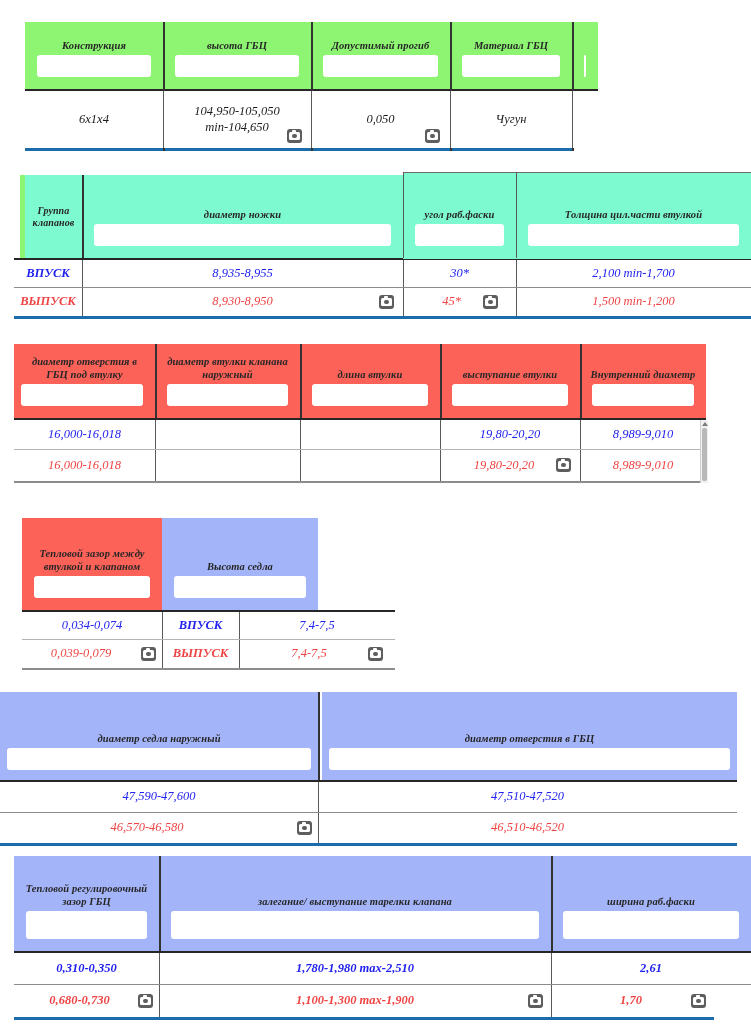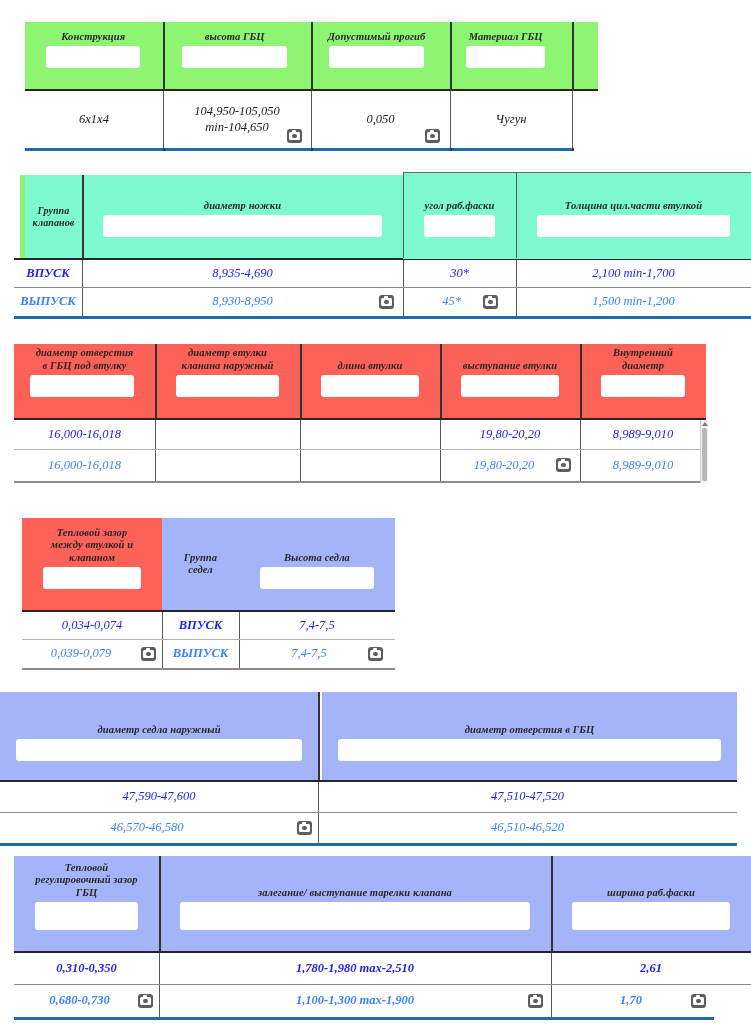--- a/index.html
+++ b/index.html
@@ -9,21 +9,21 @@
     -webkit-font-smoothing:antialiased;
   }
   .sheet{position:absolute;left:0;top:0;width:751px;height:1024px;}
 
   
   .tbl{position:absolute;box-sizing:border-box;}
   .hdr{display:flex;align-items:stretch;box-sizing:border-box;}
   .hcell{
     box-sizing:border-box;position:relative;
     display:flex;flex-direction:column;justify-content:flex-end;align-items:center;
-    padding:16px;overflow:hidden;
+    padding:7px;overflow:hidden;
   }
   .hlabel{
     font-style:italic;font-weight:bold;color:#262626;
     text-align:center;line-height:1.18;padding:0 3px;
     font-size:10.5px;letter-spacing:.1px;
   }
   .hbox{
     background:#ffffff;border-radius:3px;margin:3px 5px 5px 5px;
     height:22px;flex:none;align-self:stretch;
   }
@@ -36,21 +36,21 @@
 
   .row{display:flex;align-items:stretch;background:#fff;}
   .cell{
     box-sizing:border-box;position:relative;
     display:flex;align-items:center;justify-content:center;
     font-style:italic;font-size:12.5px;line-height:1.25;text-align:center;
     padding:2px 4px;
   }
   .cell.two-line{flex-direction:column;justify-content:center;}
   .blue{color:#2222ee;}
-  .red{color:#3b82f6;}
+  .red{color:#ef4444;}
   .dark{color:#1a1a1a;}
   .bold{font-weight:bold;}
 
   .vline{position:absolute;top:0;bottom:0;width:1px;background:#595959;}
   .vline.dark2{width:2px;background:#333;}
 
   
   .cam{
     position:absolute;width:15px;height:14px;border-radius:3px;
     background:#5e5e5e;display:flex;align-items:center;justify-content:center;
@@ -167,21 +167,21 @@
       </div>
     </div>
     <div class="rowsep-dark"></div>
 
     <div class="row" style="height:27px;position:relative;">
       <div class="cell blue bold" style="width:68px;">
         <span>ВПУСК</span>
       </div>
       <div class="vline" style="left:68px;"></div>
       <div class="cell blue" style="width:321px;">
-        <span>8,935-4,690</span>
+        <span>8,935-8,955</span>
       </div>
       <div class="vline" style="left:389px;"></div>
       <div class="cell blue" style="width:113px;">
         <span>30*</span>
       </div>
       <div class="vline" style="left:502px;"></div>
       <div class="cell blue" style="width:235px;">
         <span>2,100 min-1,700</span>
       </div>
     </div>
@@ -299,23 +299,20 @@
     </div>
   </div>
 
   <div class="tbl" style="left:22px;top:518px;width:373px;">
     <div class="hdr" style="height:92px;position:relative;">
       <div class="hcell" style="width:140px;background:#fc6258;">
         <div class="hlabel">Тепловой зазор между втулкой и клапаном</div>
         <div class="hbox"></div>
       </div>
       <div class="vline dark2" style="left:140px;"></div>
-      <div class="hcell" style="width:77px;background:#a4b4f9;justify-content:center;">
-        <div class="hlabel">Группа седел</div>
-      </div>
       <div class="vline" style="left:217px;"></div>
       <div class="hcell" style="width:156px;background:#a4b4f9;">
         <div class="hlabel">Высота седла</div>
         <div class="hbox"></div>
       </div>
     </div>
     <div class="rowsep-dark"></div>
 
     <div class="row" style="height:27px;position:relative;">
       <div class="cell blue" style="width:140px;">

